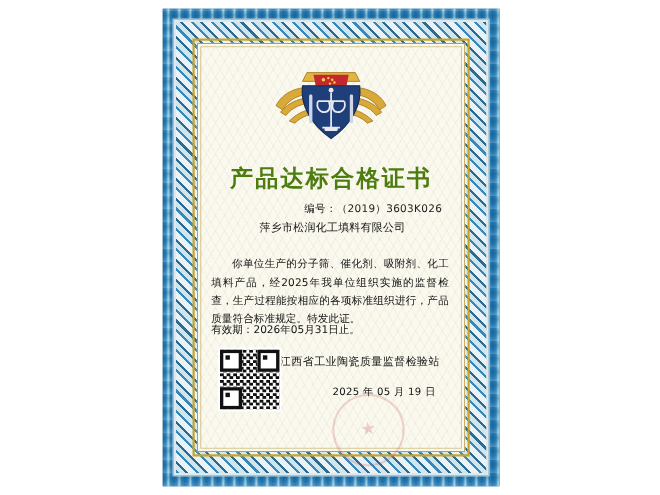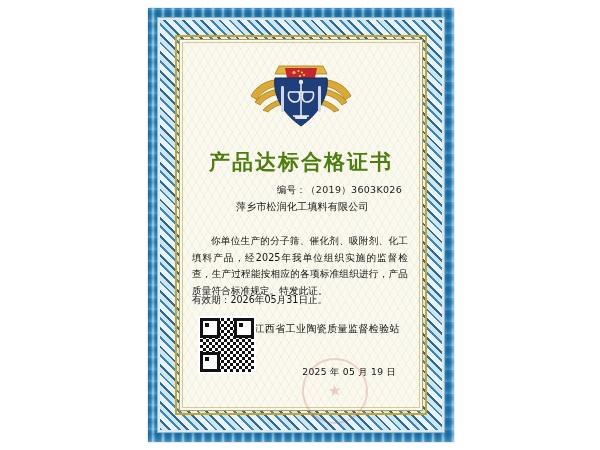--- a/index.html
+++ b/index.html
@@ -172,21 +172,21 @@
     top: 278px;
     right: 18px;
     font-family: Liberation Sans, sans-serif;
     font-size: 10px;
     color: #111;
     letter-spacing: 0.4px;
   }
 
   .issue-date {
     position: absolute;
-    top: 322px;
+    top: 306px;
     right: 22px;
     font-family: "DejaVu Sans", sans-serif;
     font-size: 9.2px;
     color: #111;
     letter-spacing: 0.3px;
     text-align: right;
   }
 
   
   .qr {

